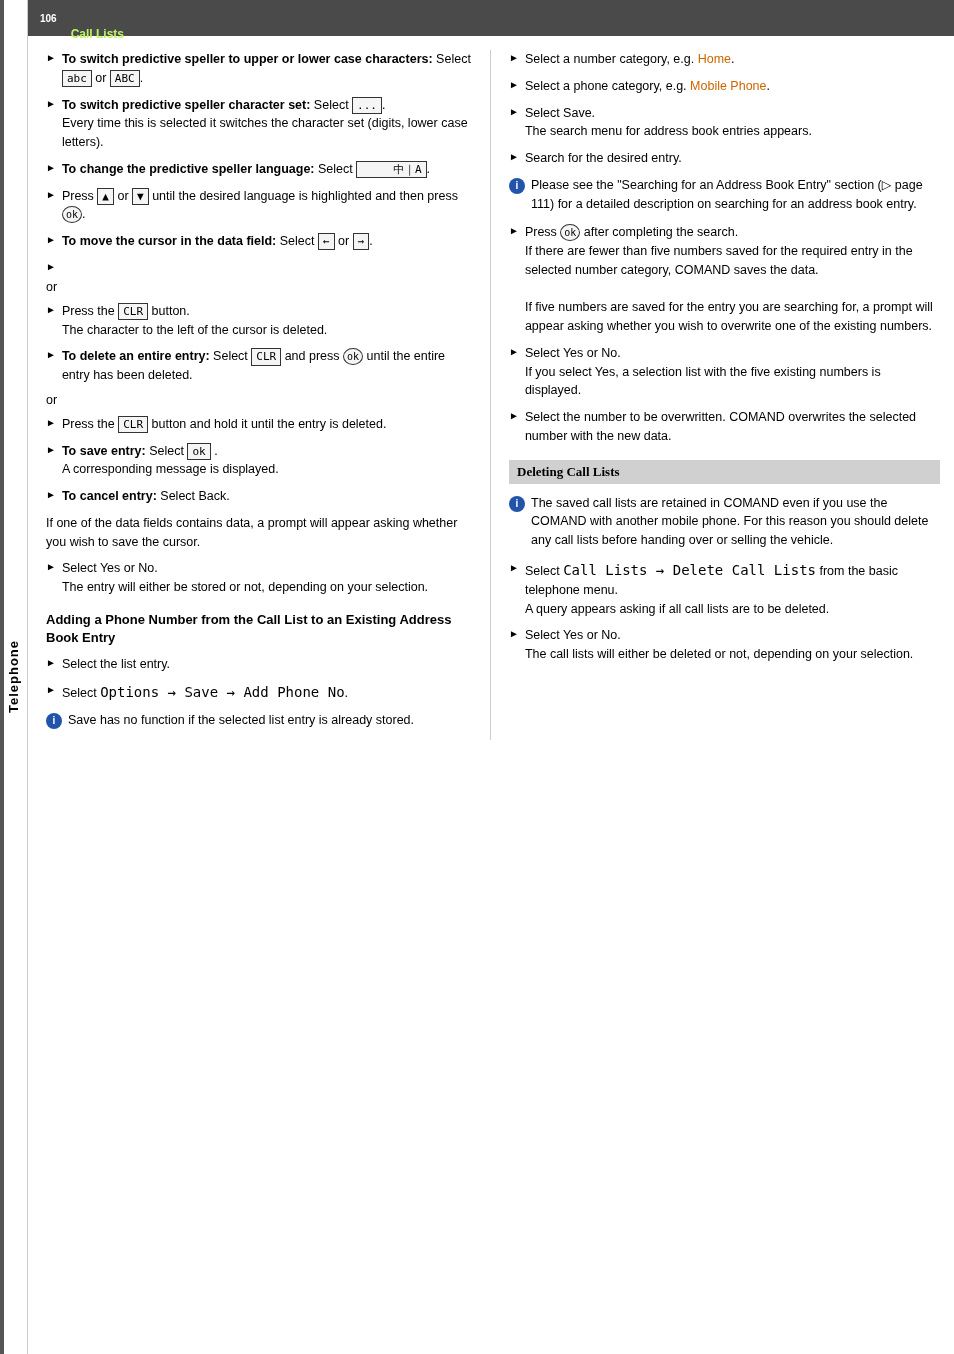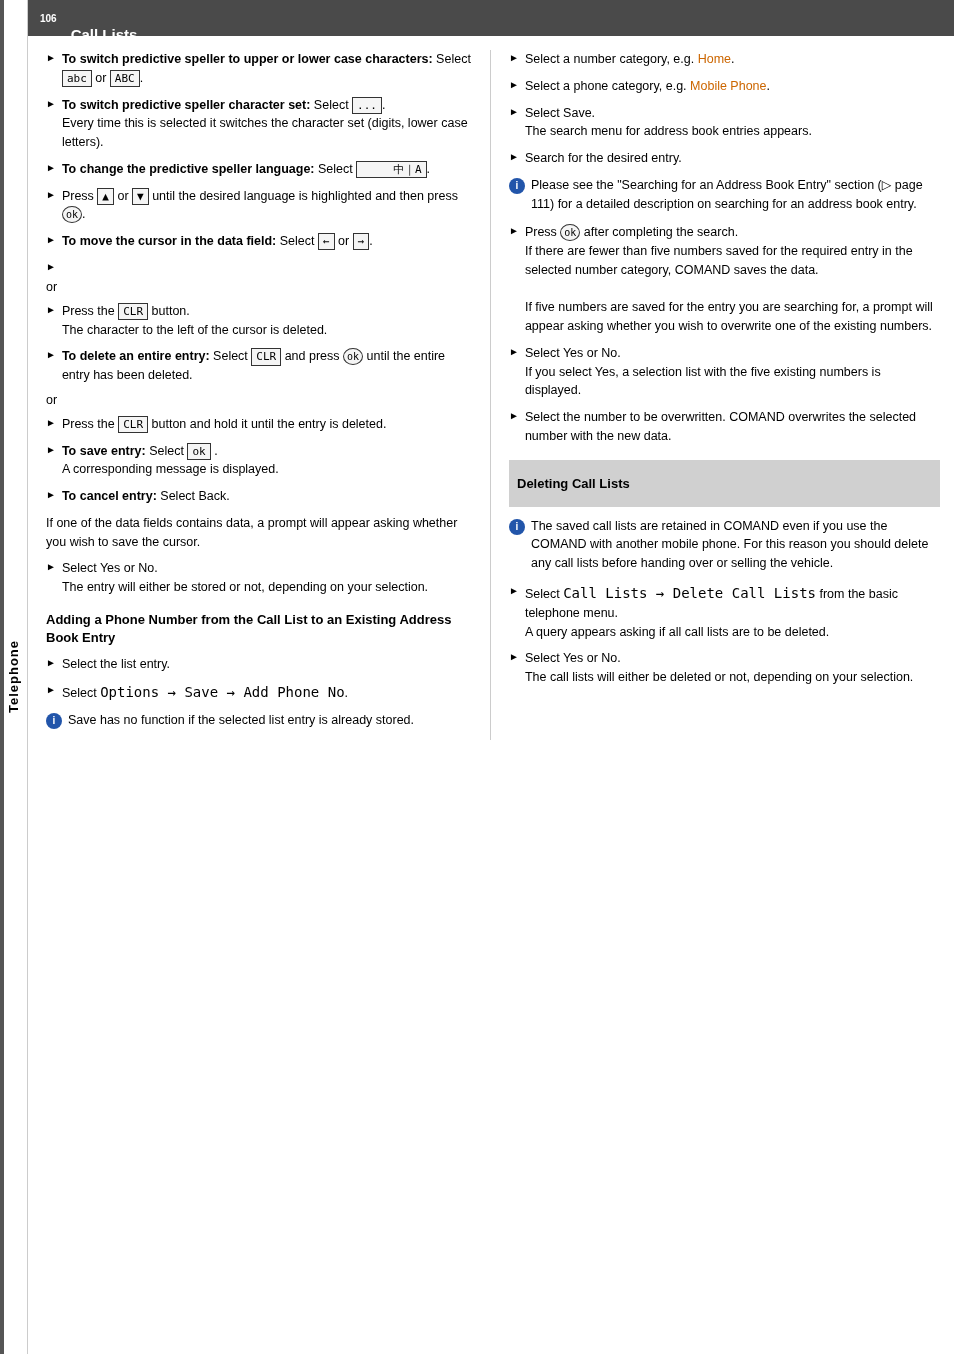--- a/index.html
+++ b/index.html
@@ -65,23 +65,23 @@
     }
 
     .header-page-num {
       font-size: 10px;
       font-weight: bold;
       color: #fff;
       margin-right: 14px;
     }
 
     .header-title {
-      font-size: 15px;
-      font-weight: bold;
-      color: #ffffff;
+      font-size: 12px;
+      font-weight: bold;
+      color: #bef264;
       margin-top: 32px;
     }
 
     
     .content-columns {
       display: flex;
       padding: 14px 0 14px 0;
     }
 
     .col-left {
@@ -175,22 +175,23 @@
     .info-text {
       font-size: 12.5px;
       line-height: 1.5;
     }
 
     
     .section-heading {
       background: #d0d0d0;
       font-weight: bold;
       font-size: 13px;
-      padding: 16px 8px;
+      padding: 4px 8px;
       margin: 14px 0 10px 0;
+      font-family: Liberation Serif, serif;
     }
 
     .or-text {
       font-size: 12.5px;
       margin-bottom: 8px;
       margin-left: 0;
     }
 
     
     .subsection-title {

